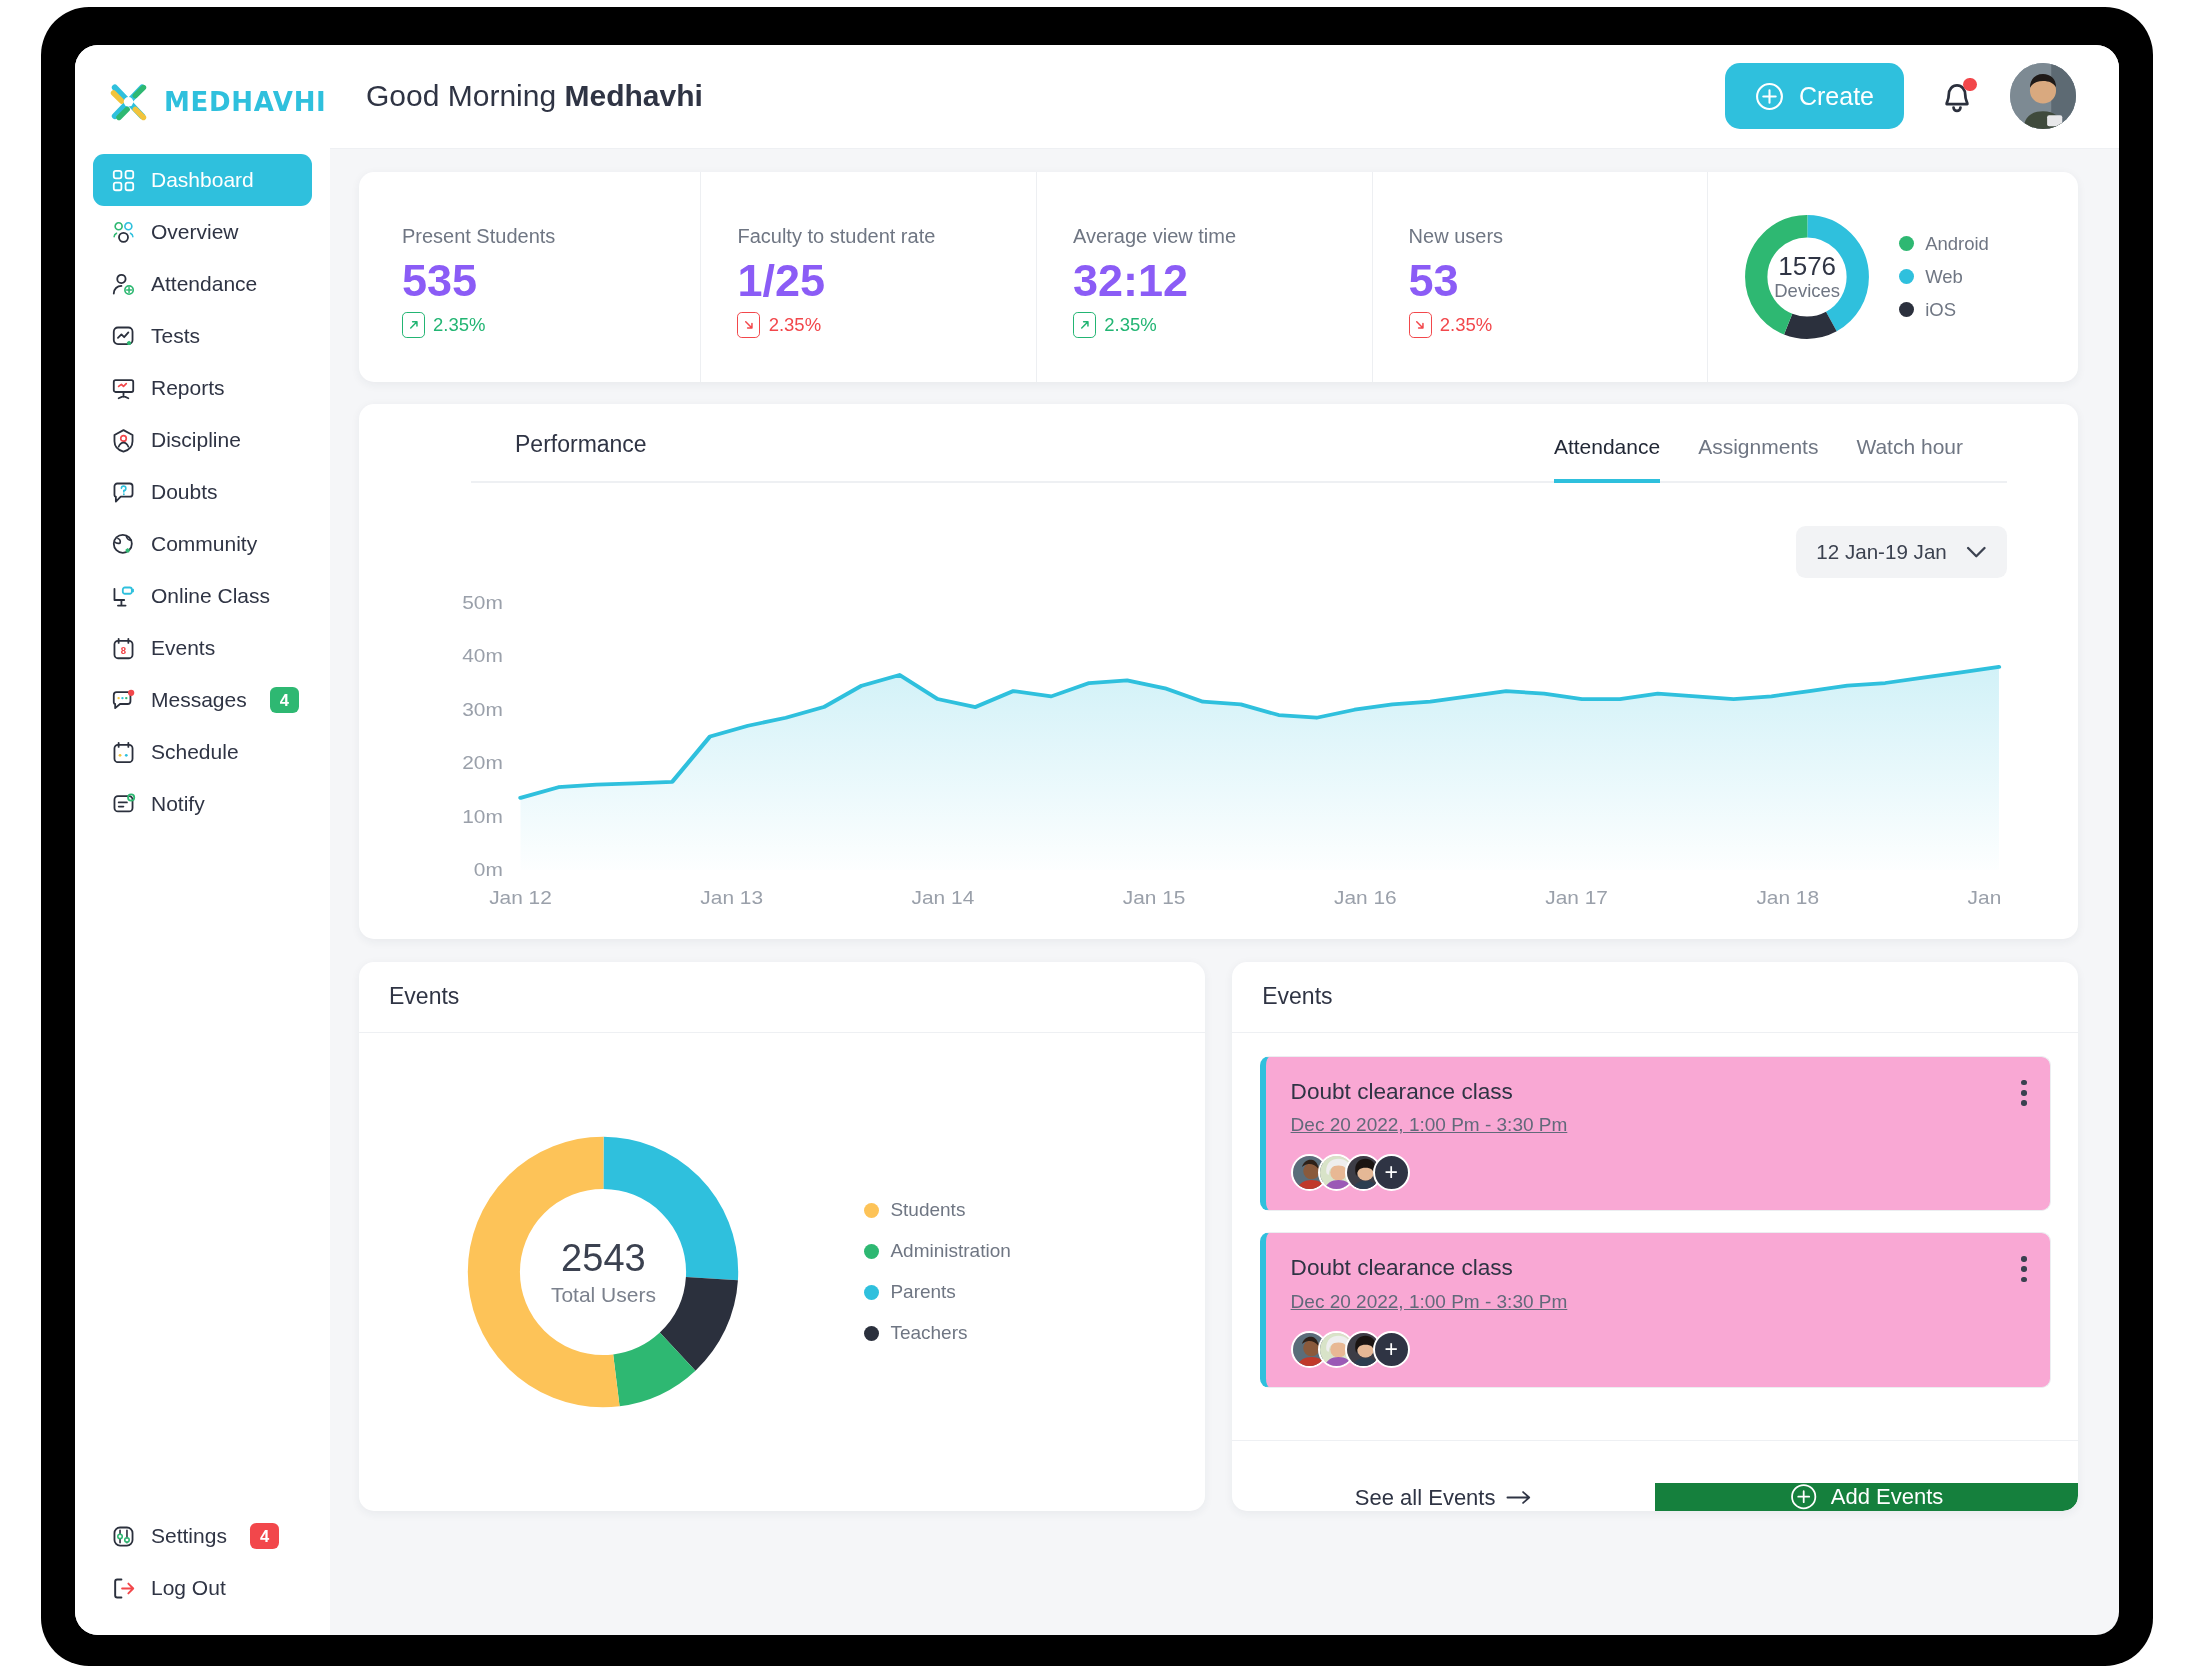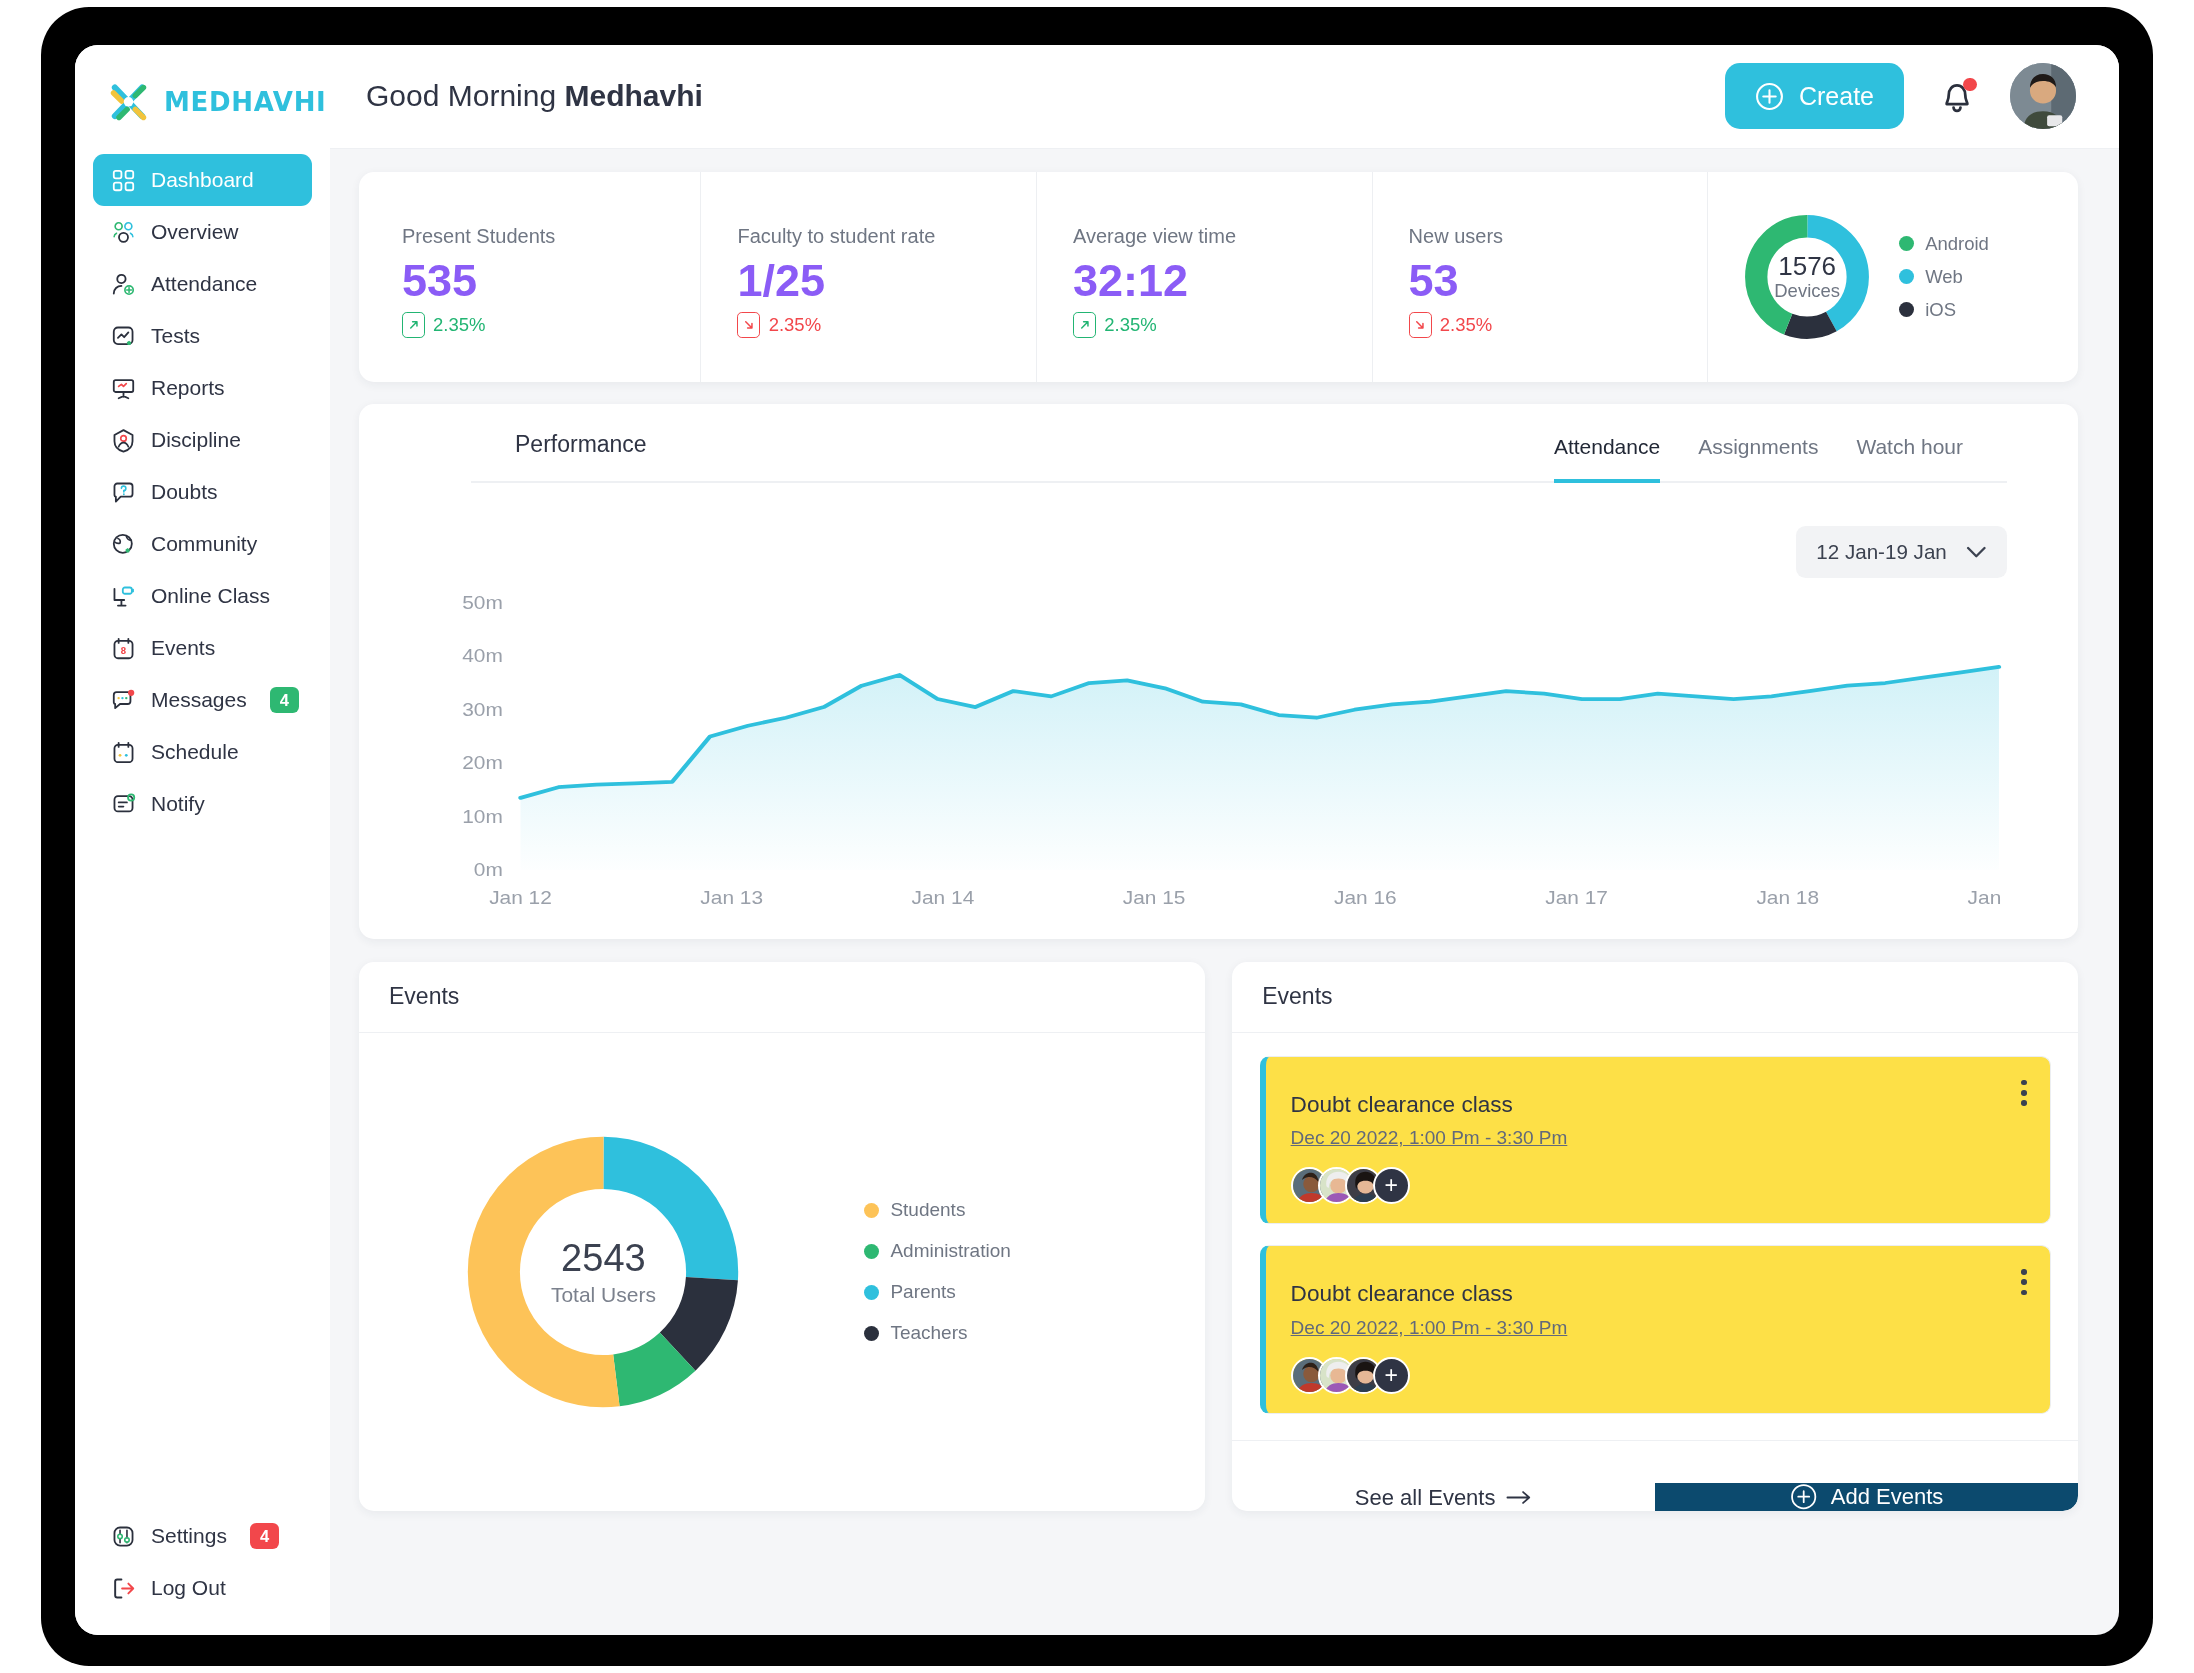--- a/index.html
+++ b/index.html
@@ -186,22 +186,22 @@
   .users-body { display: flex; align-items: center; padding: 0 27.4px; }
   .users-donut { position: relative; width: 288px; height: 288px; flex: 0 0 288px; margin-left: 73px; }
   .users-num { font-size: 38px; color: #3b4150; }
   .users-sub { font-size: 21px; color: #7b818d; margin-top: 2.7px; }
   .users-legend { margin-left: 117px; display: flex; flex-direction: column; gap: 19px; }
   .users-legend .legend-row { font-size: 19px; }
 
   .events-body { padding: 23px 27.4px 0 27.4px; display: flex; flex-direction: column; gap: 20.6px; }
   .event-card {
     border: 1.4px solid #eceef1; border-left: 6.2px solid #2fc0dd;
-    border-radius: 9.6px; padding: 35px 25px 19px 25px;
-    position: relative; background: #fde047;
+    border-radius: 9.6px; padding: 22px 25px 19px 25px;
+    position: relative; background: #f9a8d4;
   }
   .event-title { font-size: 22.6px; color: #2f3444; margin-bottom: 9.6px; }
   .event-time { font-size: 19px; color: #62697a; margin-bottom: 18px; text-decoration: underline; }
   .stack { display: flex; align-items: center; }
   .stack > * { margin-left: -9.6px; }
   .stack > *:first-child { margin-left: 0; }
   .mini-av {
     width: 37px; height: 37px; border-radius: 50%;
     border: 2.1px solid #fff; overflow: hidden; flex: 0 0 37px;
   }
@@ -218,21 +218,21 @@
   .kebab i { width: 5.5px; height: 5.5px; border-radius: 50%; background: #3b4150; display: block; }
   .events-footer {
     margin-top: auto; display: flex; align-items: flex-end;
     height: 71px; border-top: 1.4px solid #eef0f3;
   }
   .see-all {
     flex: 1; display: flex; align-items: center; justify-content: center;
     font-size: 22px; color: #2f3444; gap: 11px; cursor: pointer;
   }
   .add-events {
-    flex: 1; background: #0c4a6e; color: #fff;
+    flex: 1; background: #15803d; color: #fff;
     display: flex; align-items: center; justify-content: center;
     gap: 13.7px; font-size: 22px; cursor: pointer;
     border-bottom-right-radius: 15px;
   }
 </style>
 </head>
 <body>
 
 <div class="device">
 <div class="screen">

